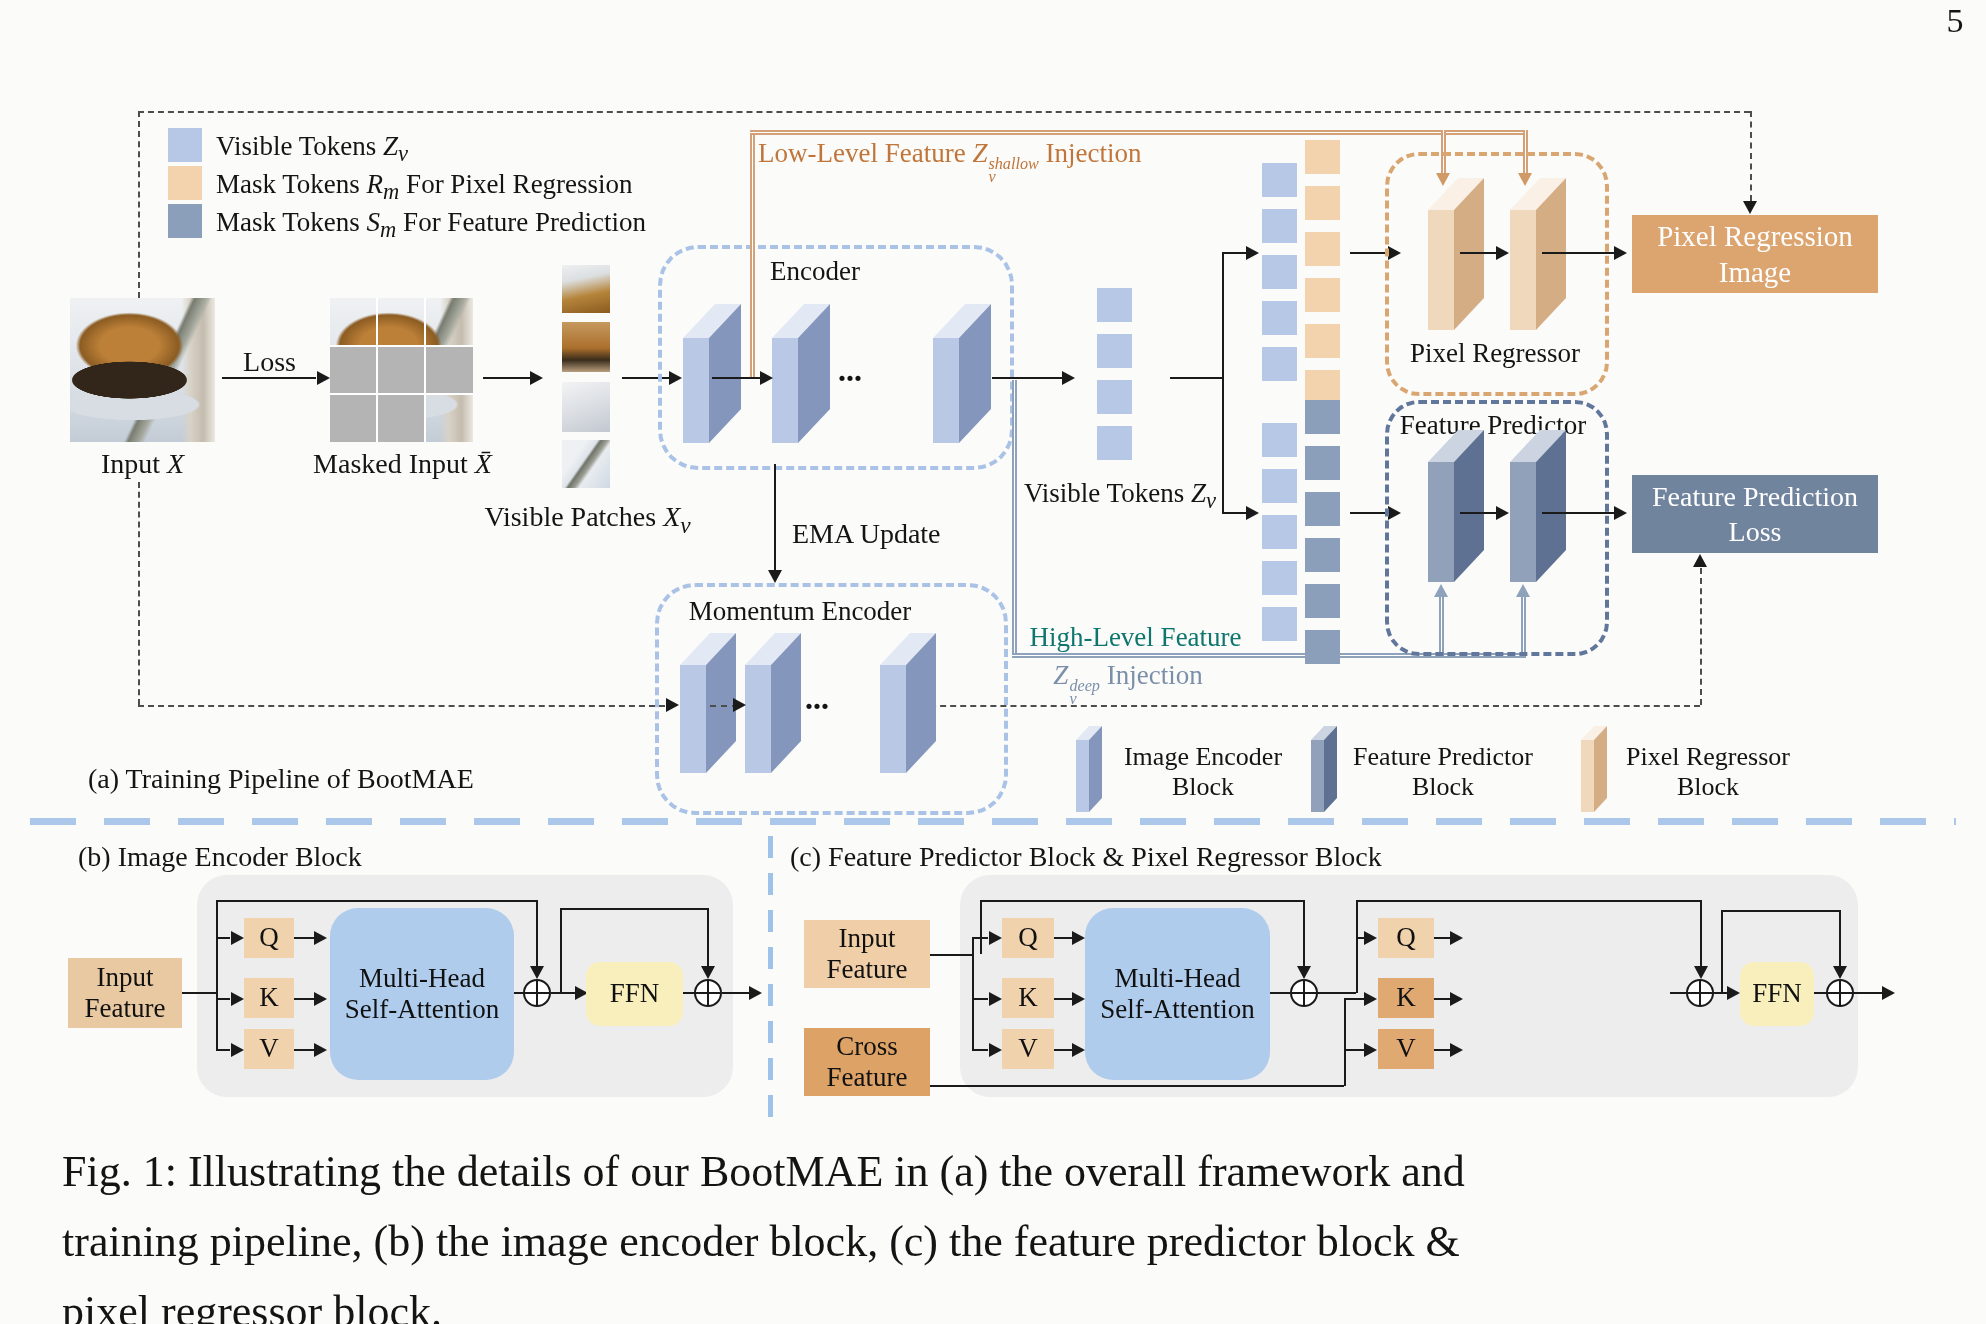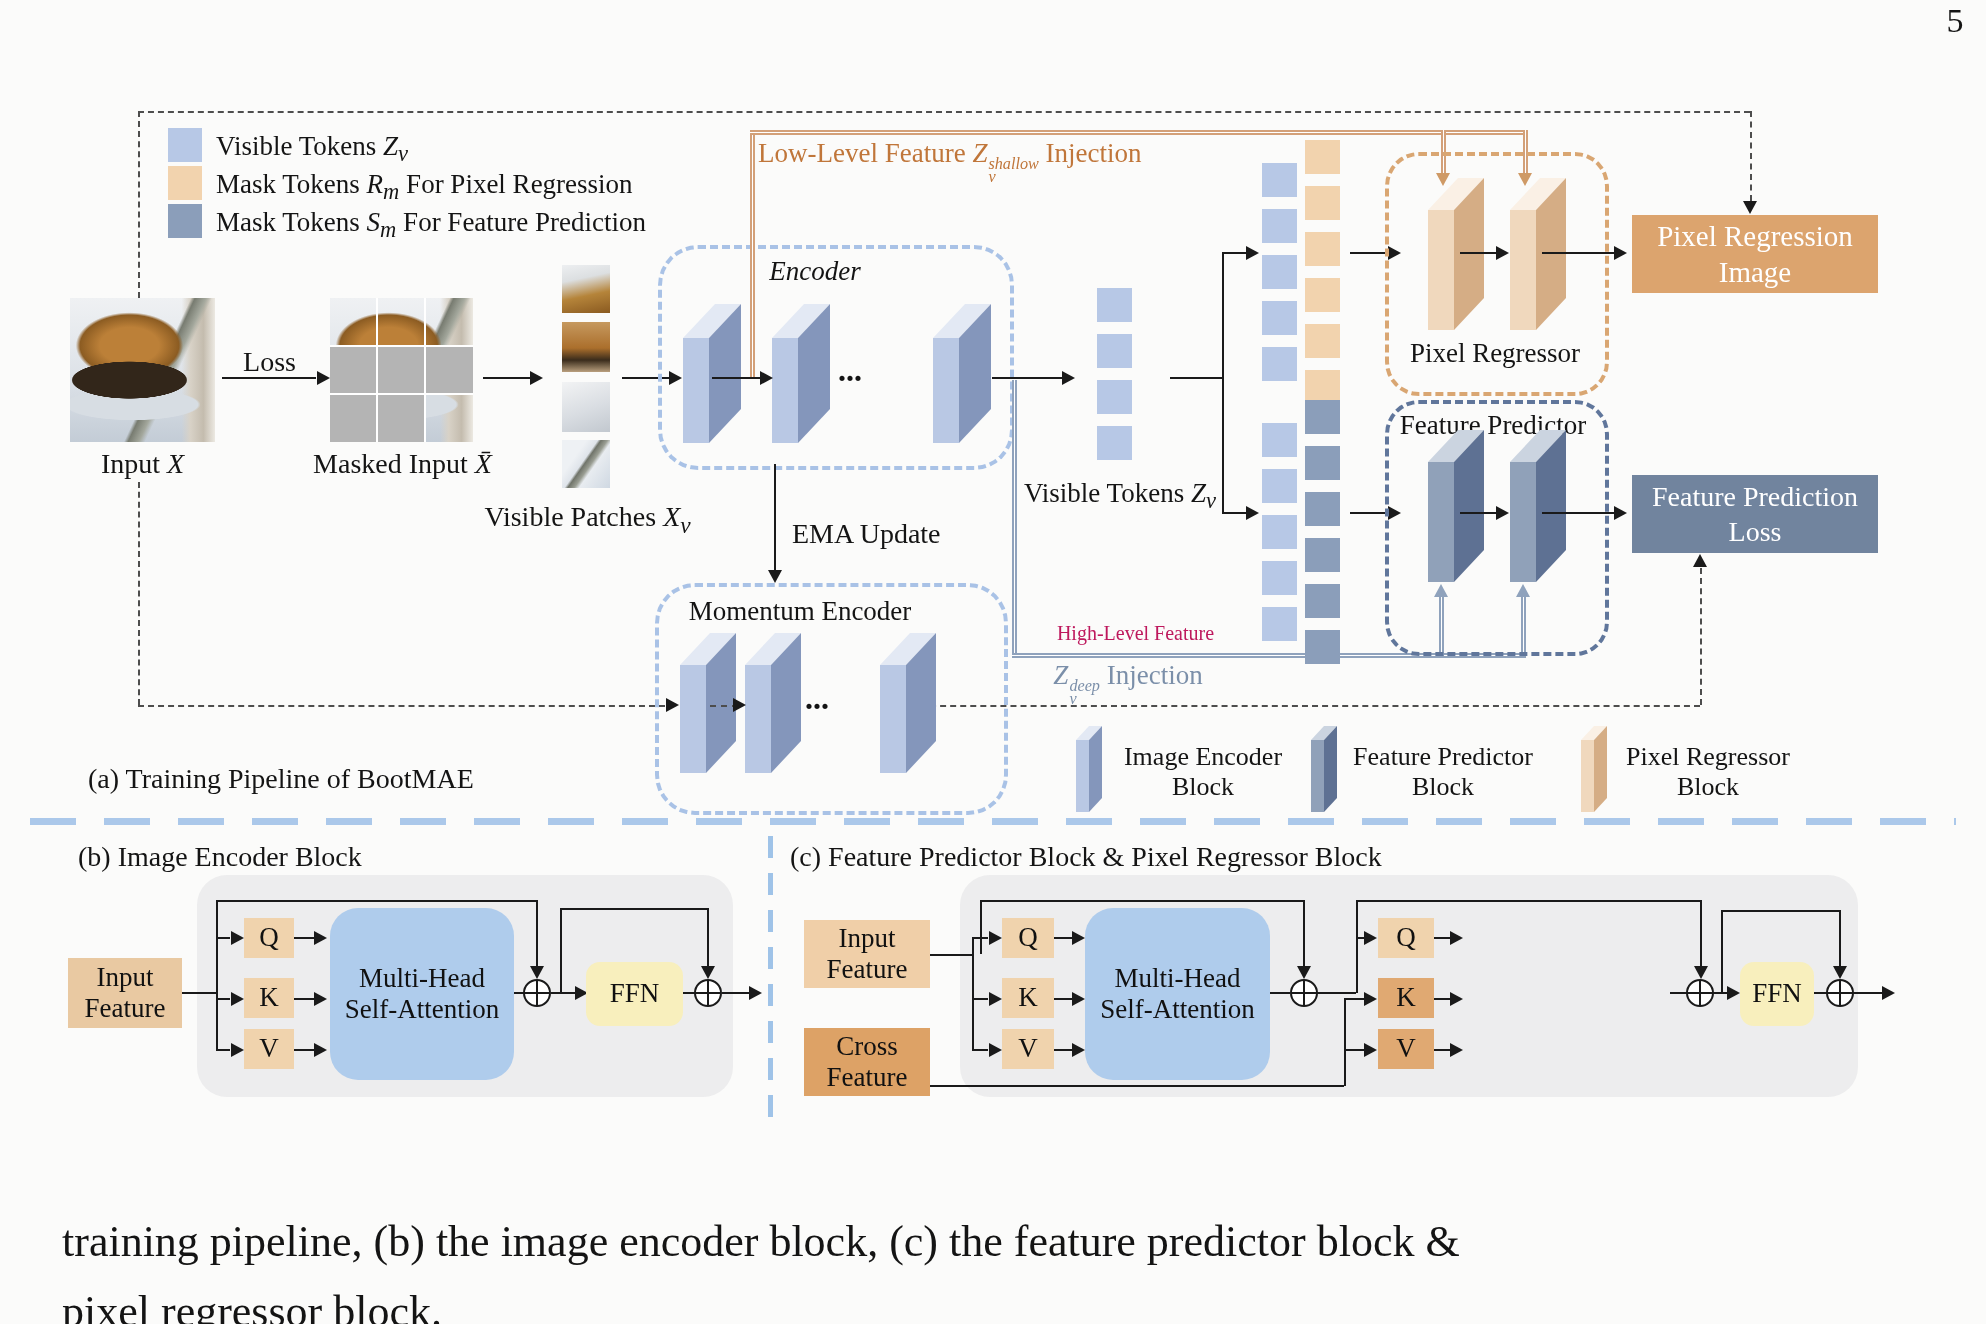--- a/index.html
+++ b/index.html
@@ -118,21 +118,21 @@
   <div class="patch" style="left:562px;top:265px;height:48px;background:linear-gradient(168deg,#edeff1 0%,#dcdfe1 30%,#b5843a 62%,#8a5a20 100%);"></div>
   <div class="patch" style="left:562px;top:322px;height:50px;background:linear-gradient(180deg,#c6995f 0%,#ab6f2c 52%,#3a2c1c 76%,#b99f7e 100%);"></div>
   <div class="patch" style="left:562px;top:382px;height:50px;background:linear-gradient(160deg,#f2f3f4 0%,#d9dde2 55%,#c2c8cf 100%);"></div>
   <div class="patch" style="left:562px;top:440px;height:48px;background:linear-gradient(125deg,#eef1f4 30%,#dfe4ea 44%,#70746a 48%,#9a9e93 56%,#e8ecf0 62%,#cfd8e2 100%);"></div>
   <div class="lab" style="left:460px;top:501px;width:255px;text-align:center;font-size:28px;">Visible Patches <i>X<sub>v</sub></i></div>
 
   <div class="hl" style="left:622px;top:377px;width:47px;"></div>
   <div class="ar" style="left:669px;top:371px;"></div>
 
   <div class="dbox" style="left:658px;top:245px;width:348px;height:217px;"></div>
-  <div class="lab" style="left:740px;top:256px;width:150px;text-align:center;font-size:27px;font-style:italic;">Encoder</div>
+  <div class="lab" style="left:740px;top:256px;width:150px;text-align:center;font-size:27px;">Encoder</div>
   <div class="slab blue" style="left:683px;top:304px;--w:26px;--h:105px;--dx:32px;--dy:34px;">
       <div class="t"></div>
       <div class="s"></div>
       <div class="f"></div>
     </div>
   <div class="slab blue" style="left:772px;top:304px;--w:26px;--h:105px;--dx:32px;--dy:34px;">
       <div class="t"></div>
       <div class="s"></div>
       <div class="f"></div>
     </div>
@@ -158,21 +158,21 @@
 
   <div class="hl" style="left:992px;top:377px;width:70px;"></div>
   <div class="ar" style="left:1062px;top:371px;"></div>
 
   <div class="pipe-v gy" style="left:1012px;top:380px;height:278px;"></div>
   <div class="pipe-h gy" style="left:1012px;top:653px;width:514px;"></div>
   <div class="pipe-v gy" style="left:1439px;top:596px;height:60px;"></div>
   <div class="pipe-v gy" style="left:1521px;top:596px;height:60px;"></div>
   <div class="au c-gy" style="left:1434px;top:584px;"></div>
   <div class="au c-gy" style="left:1516px;top:584px;"></div>
-  <div class="lab c" style="left:1028px;top:622px;width:215px;font-size:20px;color:#be185d;">High-Level Feature</div>
+  <div class="lab c" style="left:1028px;top:622px;width:215px;font-size:27px;color:#0f766e;">High-Level Feature</div>
   <div class="lab c" style="left:1028px;top:660px;width:200px;font-size:27px;color:#7b8fa9;"><i>Z</i><span class="ss">
         <span><i>deep</i></span>
         <span><i>v</i></span>
       </span> Injection</div>
 
   <div class="tcol" style="left:1097px;top:288px;--tc:#b7c8e6;">
       <div class="tok"></div>
       <div class="tok"></div>
       <div class="tok"></div>
       <div class="tok"></div>
@@ -400,16 +400,17 @@
   <div class="vl" style="left:1721px;top:910px;height:82px;"></div>
   <div class="hl" style="left:1721px;top:910px;width:119px;"></div>
   <div class="vl" style="left:1839px;top:910px;height:57px;"></div>
   <div class="ad" style="left:1833px;top:966px;"></div>
   <div class="fbox" style="left:1740px;top:962px;width:74px;height:64px;background:#f8efbd;border-radius:14px;font-size:27px;">FFN</div>
   <div class="hl" style="left:1814px;top:992px;width:13px;"></div>
   <div class="oplus" style="left:1826px;top:979px;"></div>
   <div class="hl" style="left:1853px;top:992px;width:30px;"></div>
     <div class="ar" style="left:1882px;top:986px;"></div>
 
+  <div class="lab" style="left:62px;top:1146px;font-size:44px;">Fig. 1: Illustrating the details of our BootMAE in (a) the overall framework and</div>
   <div class="lab" style="left:62px;top:1216px;font-size:44px;">training pipeline, (b) the image encoder block, (c) the feature predictor block &amp;</div>
   <div class="lab" style="left:62px;top:1286px;font-size:44px;">pixel regressor block.</div>
 
 </div>
 
 </body></html>

